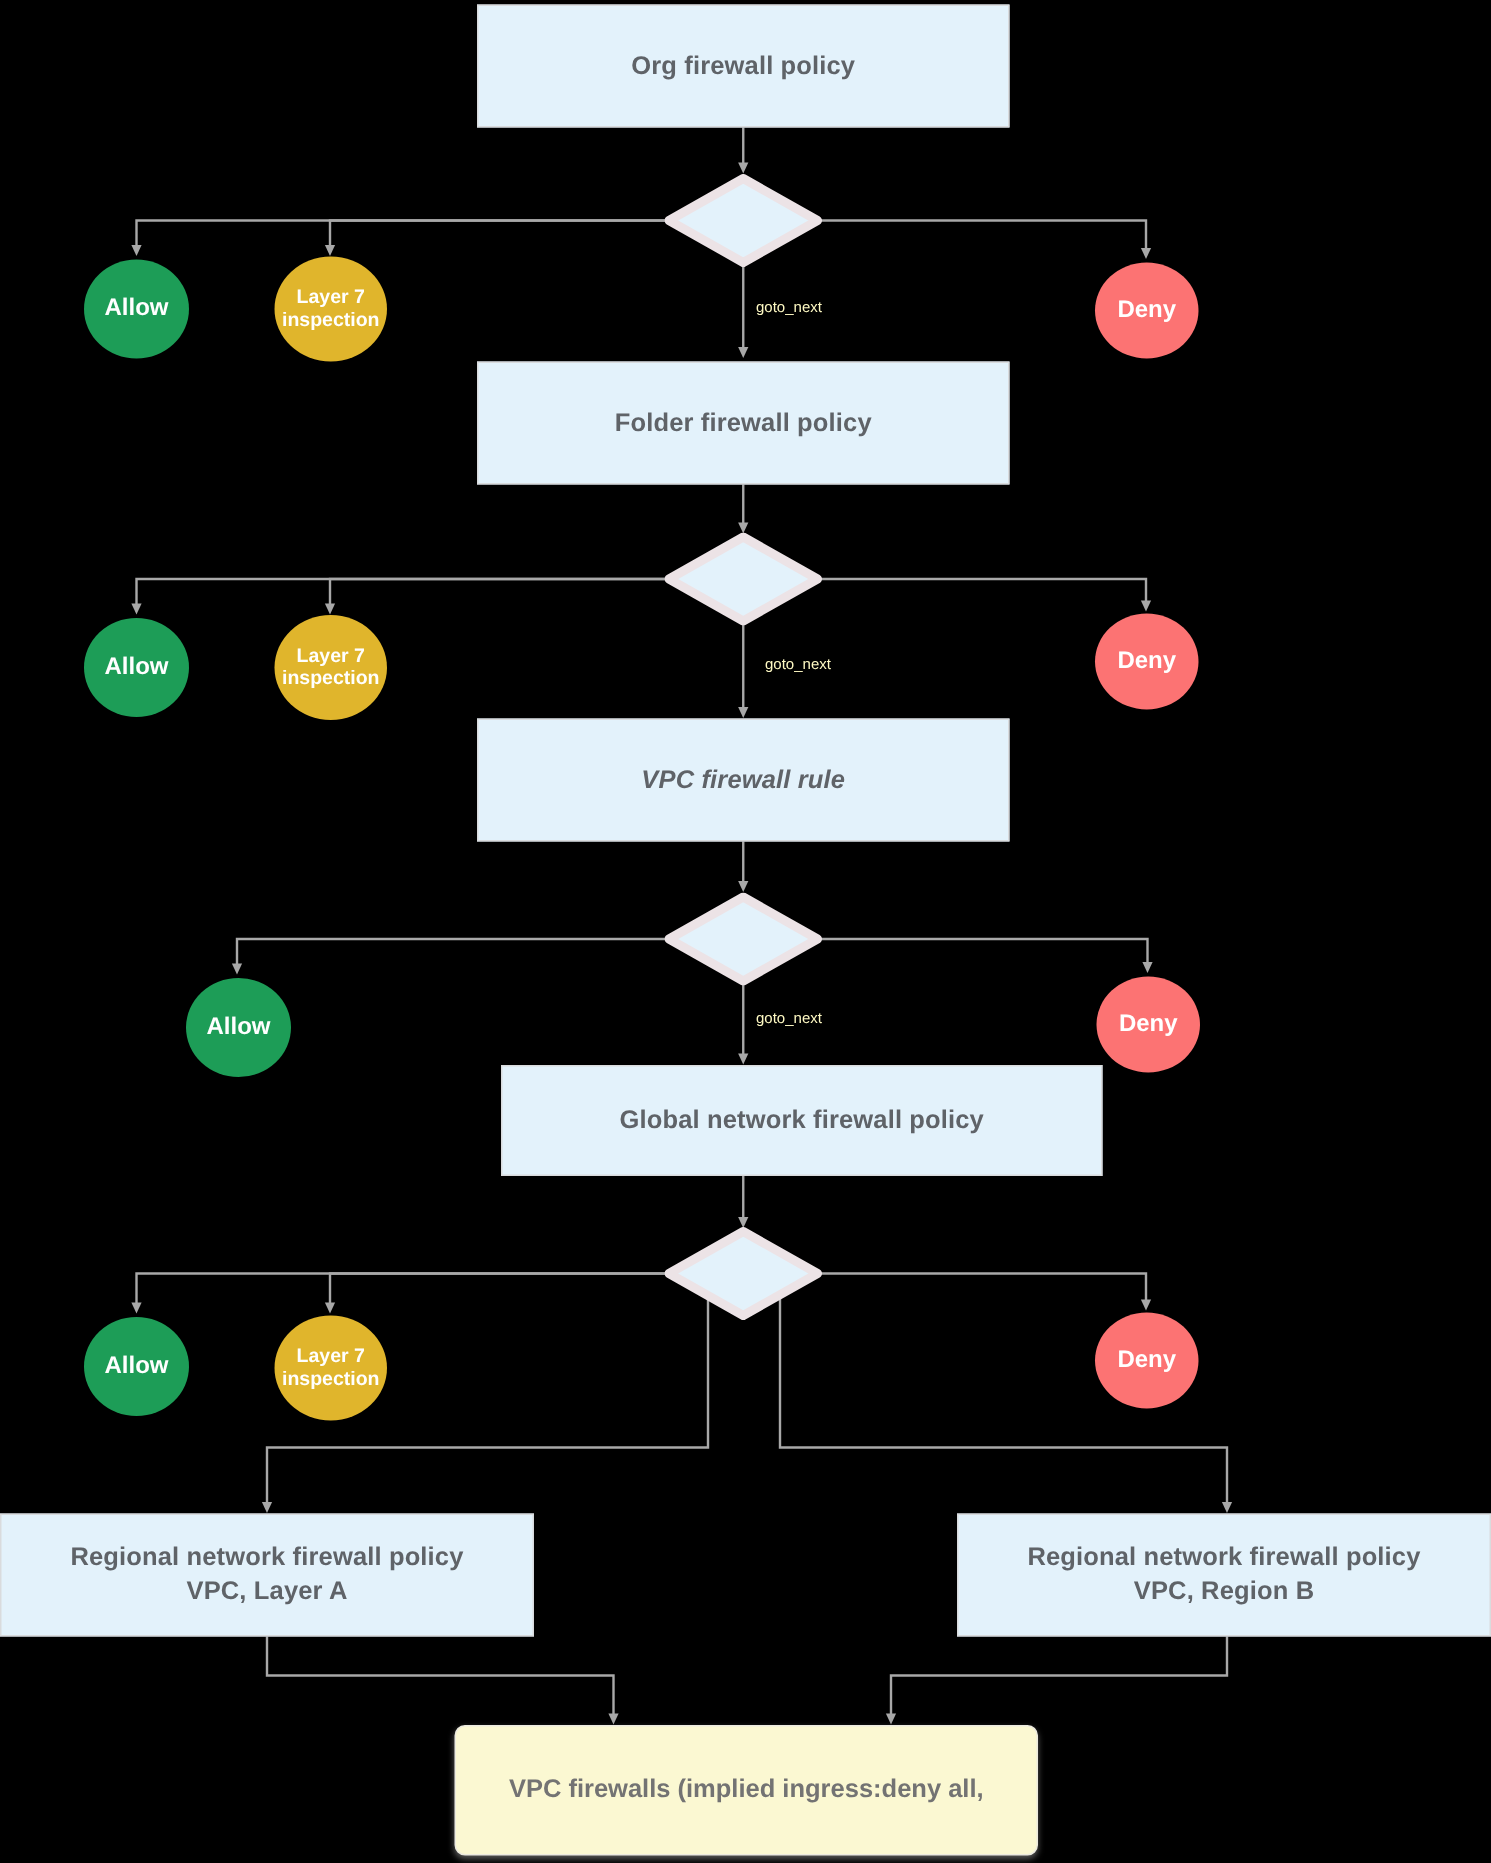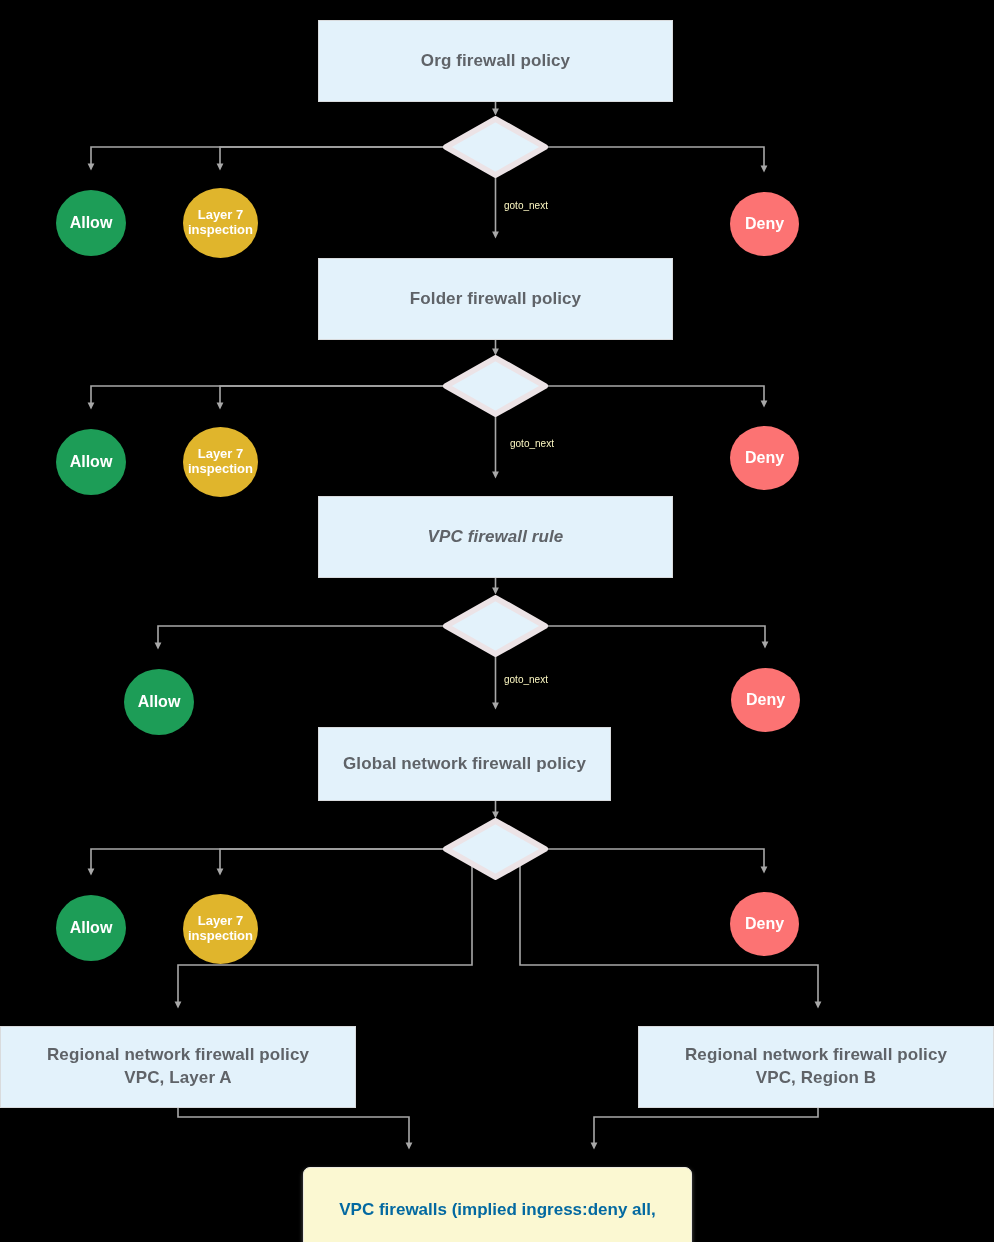--- a/index.html
+++ b/index.html
@@ -23,36 +23,35 @@
     height: 1242px;
     pointer-events: none;
   }
   .node {
     position: absolute;
     box-sizing: border-box;
     display: flex;
     align-items: center;
     justify-content: center;
     text-align: center;
-    margin-top: 17px;
   }
   .policy-box {
     background: #e3f2fb;
     border: 1px solid #d9dbdd;
     color: #5f6368;
     font-weight: bold;
     font-size: 17px;
     line-height: 1.35;
     letter-spacing: 0.1px;
   }
   .yellow-box {
     background: #fbf8d2;
     border: 1px solid #eceadf;
     border-radius: 7px;
-    color: #0369a1;
+    color: #737373;
     font-weight: bold;
     font-size: 17px;
     line-height: 1.45;
     box-shadow: 0 2px 4px rgba(200,200,200,0.45);
     gap: 22px;
   }
   .chip {
     border-radius: 50%;
     color: #ffffff;
     font-weight: bold;
@@ -147,21 +146,21 @@
   </div>
 
   <div class="node policy-box" style="left:318px; top:241px; width:355px; height:82px;">
     <span>Folder firewall policy</span>
   </div>
 
   <div class="node policy-box" style="left:318px; top:479px; width:355px; height:82px;font-style:italic;">
     <span>VPC firewall rule</span>
   </div>
 
-  <div class="node policy-box" style="left:318px; top:710px; width:293px; height:74px;text-align:right;">
+  <div class="node policy-box" style="left:334px; top:710px; width:401px; height:74px;text-align:right;">
     <span>Global network firewall policy</span>
   </div>
 
   <div class="node policy-box" style="left:0px; top:1009px; width:356px; height:82px; flex-direction:column;">
     <span>Regional network firewall policy</span>
     <span>VPC, Layer A</span>
   </div>
 
   <div class="node policy-box" style="left:638px; top:1009px; width:356px; height:82px; flex-direction:column;">
     <span>Regional network firewall policy</span>

